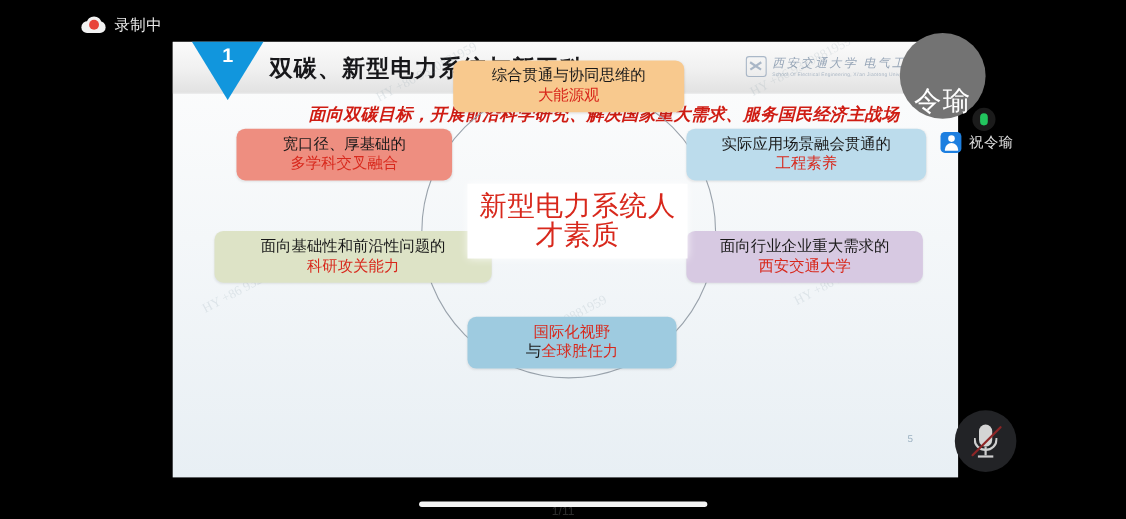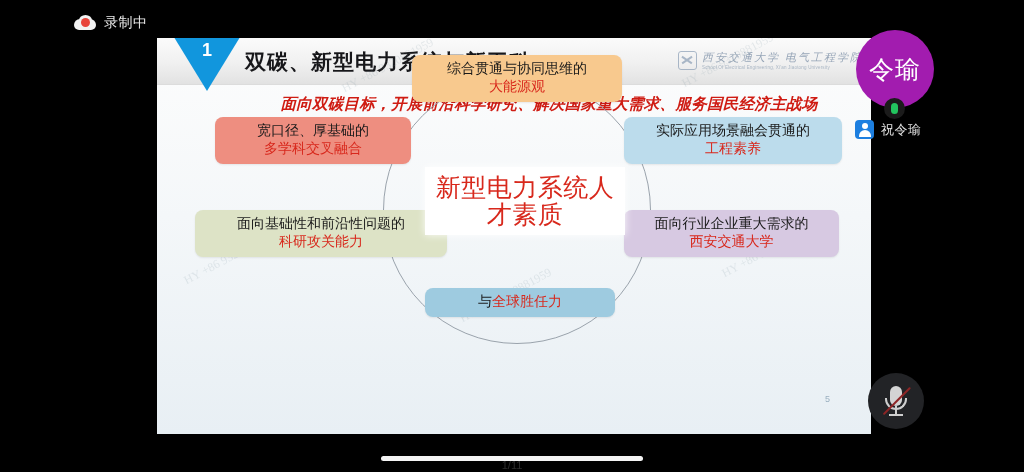--- a/index.html
+++ b/index.html
@@ -117,23 +117,23 @@
 
   
   .wm {
     position: absolute; color: rgba(120,140,155,.16); font-size: 12px;
     transform: rotate(-28deg); white-space: nowrap; pointer-events: none;
     font-family: "Liberation Serif", serif;
   }
 
   
   .avatar {
-    position: absolute; left: 856px; top: 30px; width: 78px; height: 78px;
-    border-radius: 50%; background: #a21caf;
-    display: flex; align-items: center; justify-content: center;
+    position: absolute; left: 818px; top: 30px; width: 78px; height: 78px;
+    border-radius: 50%; background: #737373;
+    display: flex; align-items: flex-end; justify-content: center;
   }
   .avatar span { color: #fff; font-size: 25px; letter-spacing: 1px; }
   .mic-badge {
     position: absolute; left: 884px; top: 98px; width: 21px; height: 21px;
     border-radius: 50%; background: #1b1b1b;
     display: flex; align-items: center; justify-content: center;
   }
   .mic-badge .cap { width: 7px; height: 11px; border-radius: 4px; background: #22c55e; }
   .name-row { position: absolute; left: 855px; top: 120px; display: flex; align-items: center; }
   .name-chip {
@@ -244,20 +244,21 @@
       <div class="l1">面向基础性和前沿性问题的</div>
       <div class="l2">科研攻关能力</div>
     </div>
 
     <div class="node n-rb">
       <div class="l1">面向行业企业重大需求的</div>
       <div class="l2">西安交通大学</div>
     </div>
 
     <div class="node n-bot">
+      <div class="l2">国际化视野</div>
       <div class="l2"><span class="blk">与</span><span>全球胜任力</span></div>
     </div>
 
     <div class="center-box">
       <span>新型电力系统人</span>
       <span>才素质</span>
     </div>
 
     <div class="page-no">5</div>
   </div>

